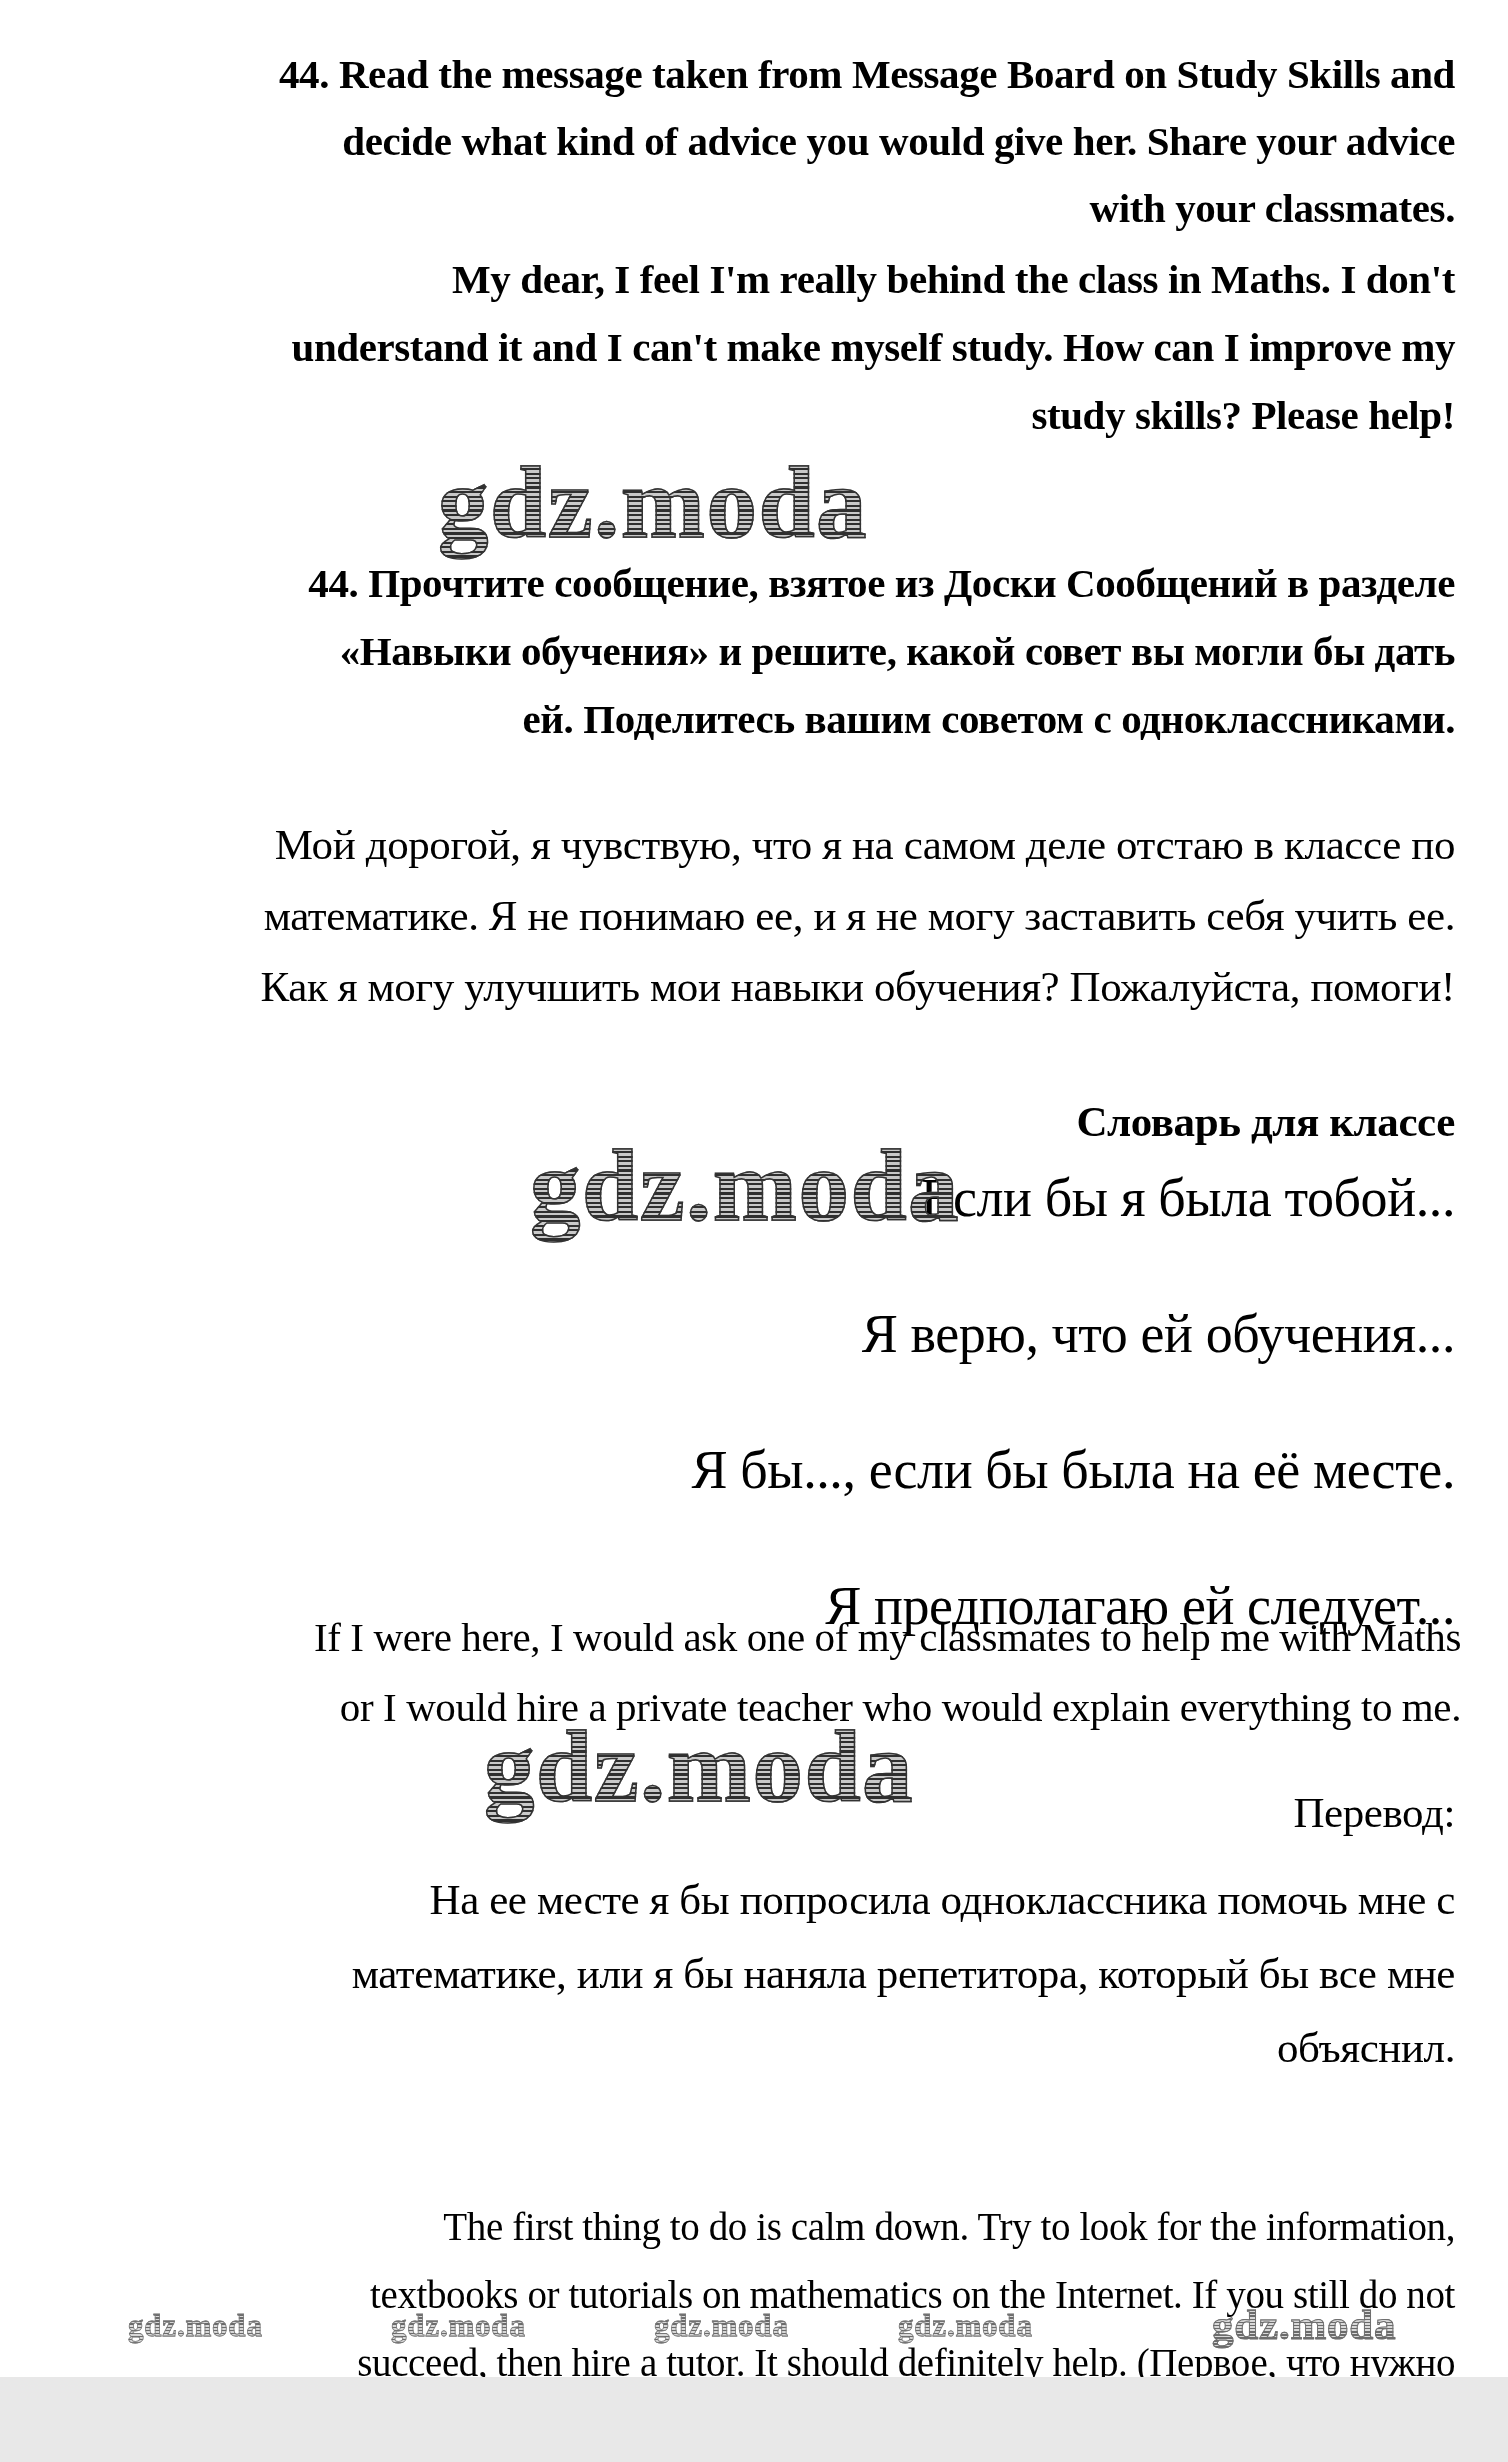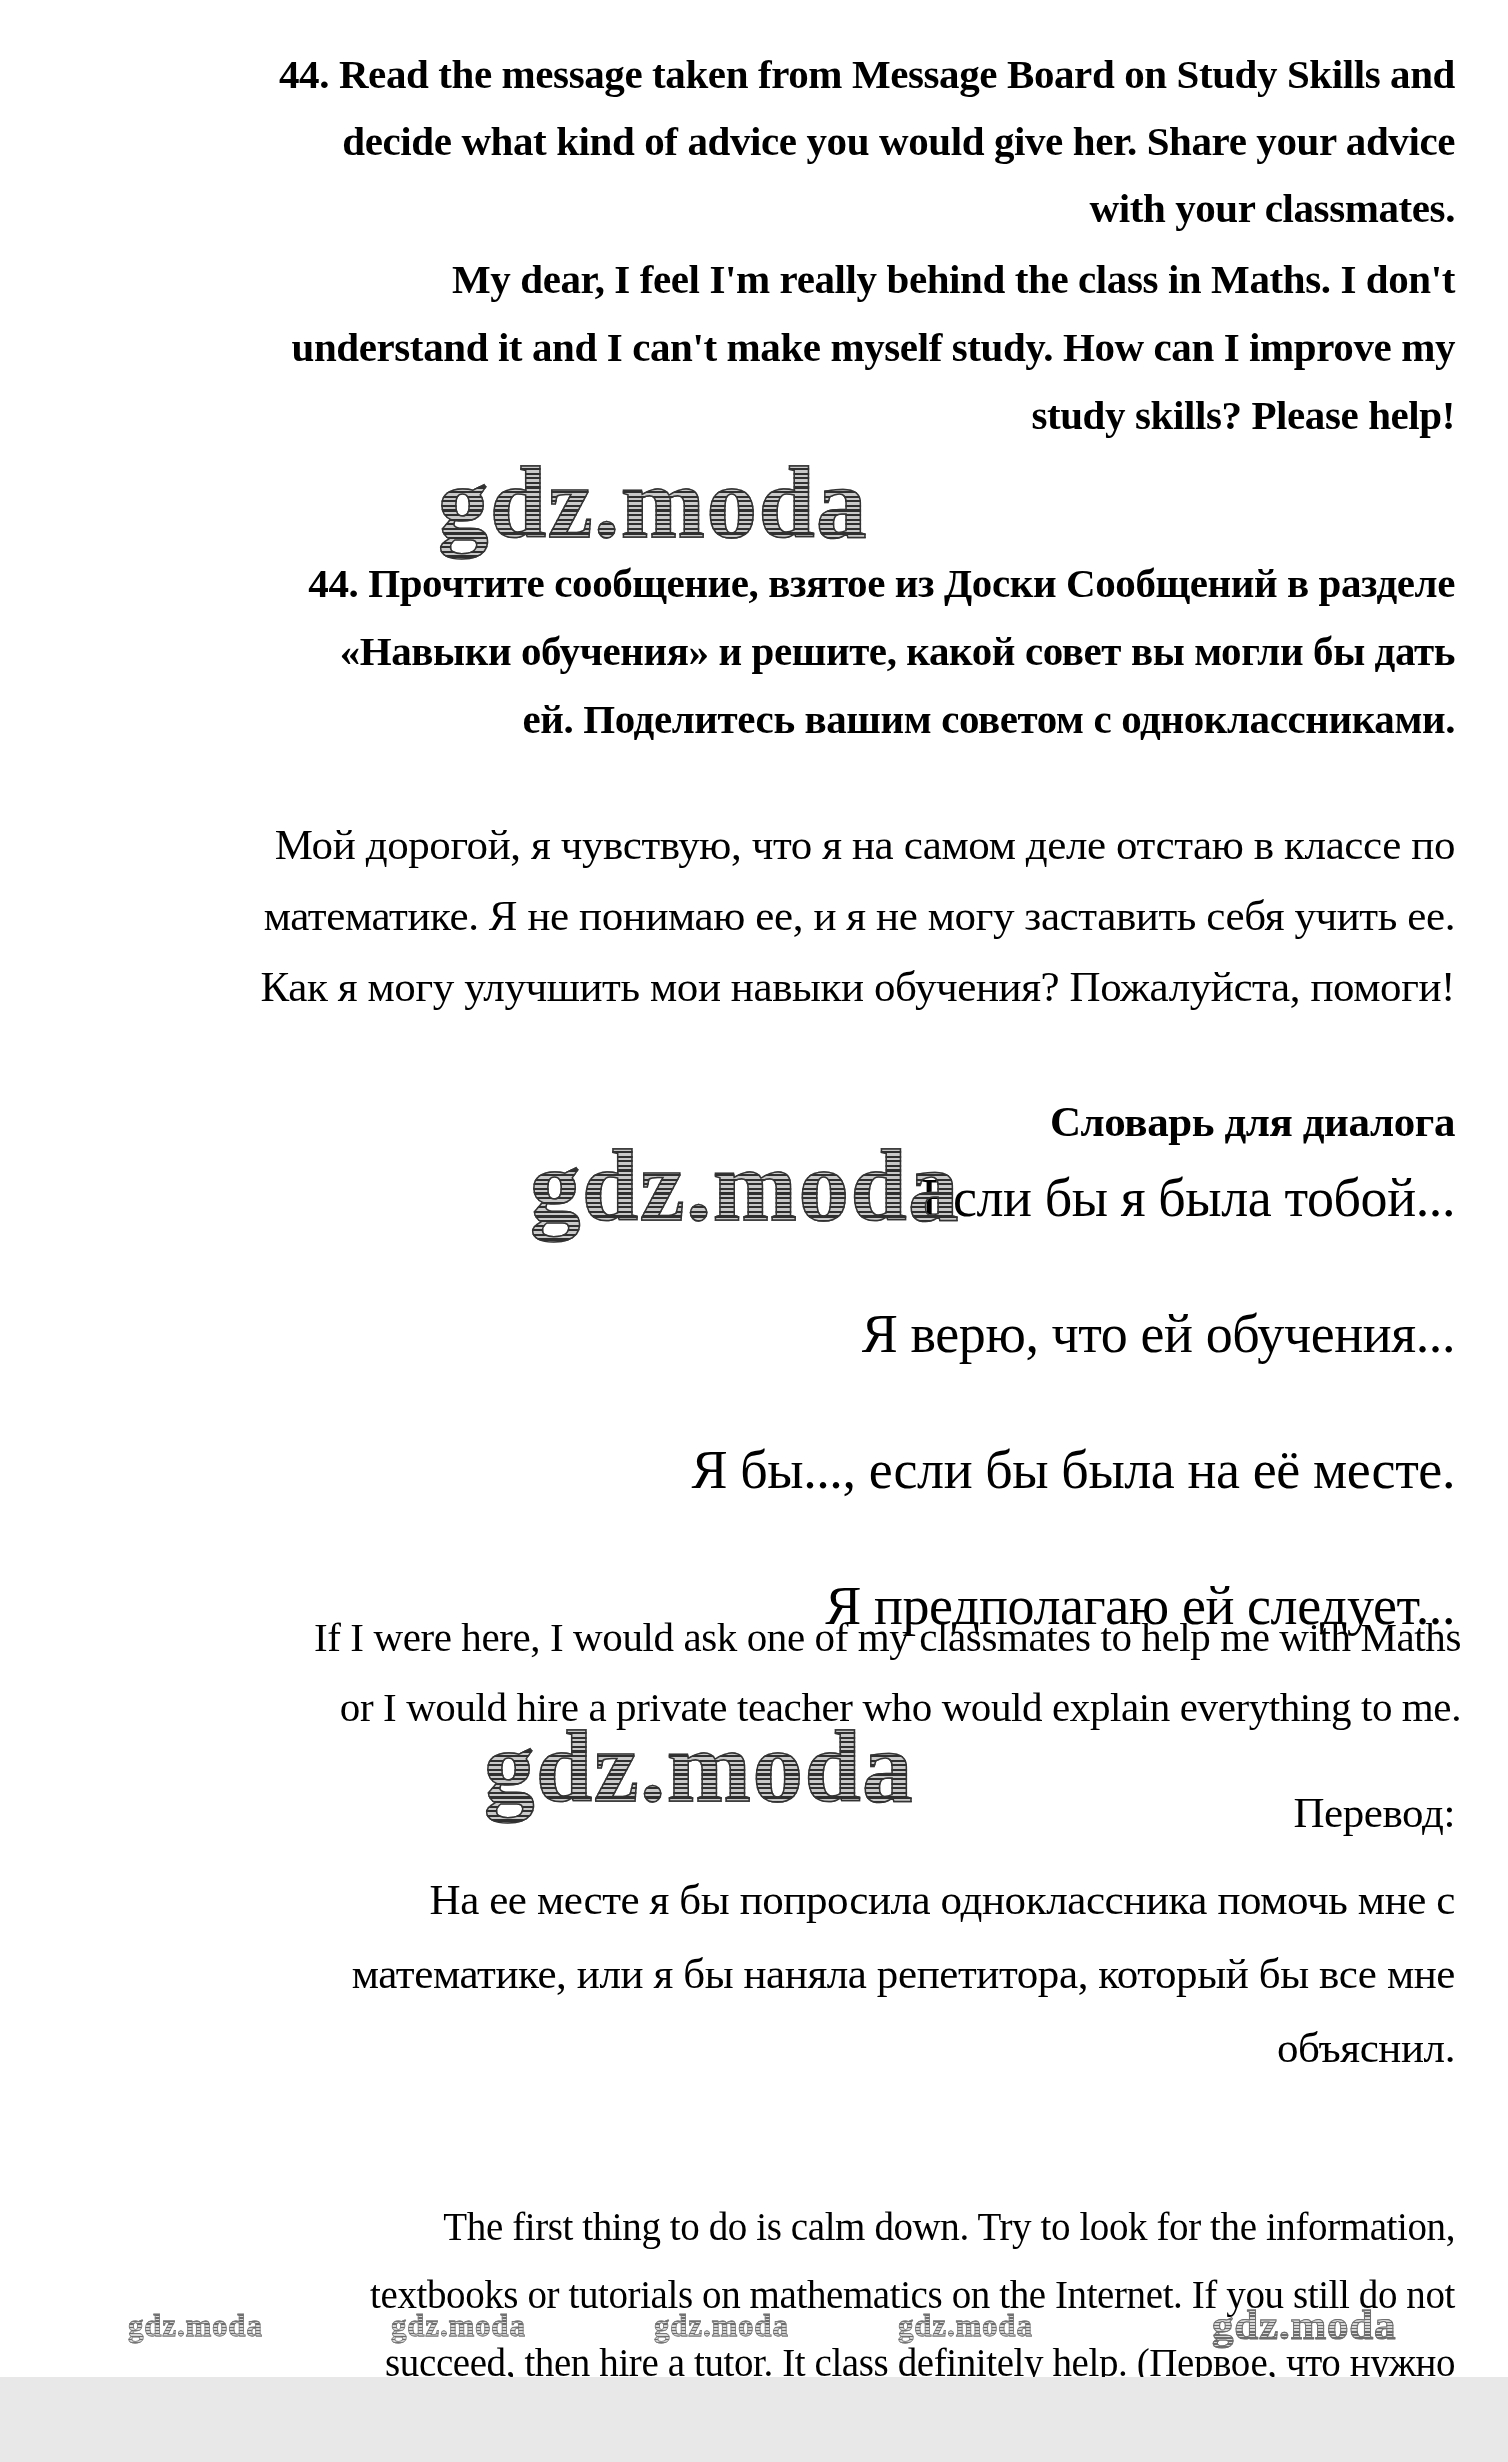--- a/index.html
+++ b/index.html
@@ -85,21 +85,21 @@
   <div class="wm wm-large wm-1">gdz.moda</div>
 
   <div class="tblock bold blk-task-ru">44. Прочтите сообщение, взятое из Доски Сообщений в разделе
 «Навыки обучения» и решите, какой совет вы могли бы дать
 ей. Поделитесь вашим советом с одноклассниками.</div>
 
   <div class="tblock blk-message-ru">Мой дорогой, я чувствую, что я на самом деле отстаю в классе по
 математике. Я не понимаю ее, и я не могу заставить себя учить ее.
 Как я могу улучшить мои навыки обучения? Пожалуйста, помоги!</div>
 
-  <div class="tblock bold blk-vocab-title">Словарь для диалога</div>
+  <div class="tblock bold blk-vocab-title">Словарь для классе</div>
 
   <div class="tblock blk-vocab">
     <div class="vocab-item">Если бы я была тобой...</div>
     <div class="vocab-item">Я верю, что ей обучения...</div>
     <div class="vocab-item">Я бы..., если бы была на её месте.</div>
     <div class="vocab-item">Я предполагаю ей следует...</div>
   </div>
 
   <div class="wm wm-large wm-2">gdz.moda</div>
 
@@ -109,21 +109,21 @@
   <div class="wm wm-large wm-3">gdz.moda</div>
 
   <div class="tblock blk-trans-label">Перевод:</div>
 
   <div class="tblock blk-trans-ru">На ее месте я бы попросила одноклассника помочь мне с
 математике, или я бы наняла репетитора, который бы все мне
 объяснил.</div>
 
   <div class="tblock blk-advice-en">The first thing to do is calm down. Try to look for the information,
 textbooks or tutorials on mathematics on the Internet. If you still do not
-succeed, then hire a tutor. It class definitely help. (Первое, что нужно</div>
+succeed, then hire a tutor. It should definitely help. (Первое, что нужно</div>
 
   <div class="wm wm-small wm-s1">gdz.moda</div>
   <div class="wm wm-small wm-s2">gdz.moda</div>
   <div class="wm wm-small wm-s3">gdz.moda</div>
   <div class="wm wm-small wm-s4">gdz.moda</div>
   <div class="wm wm-medium wm-s5">gdz.moda</div>
 
 </div>
 
 

